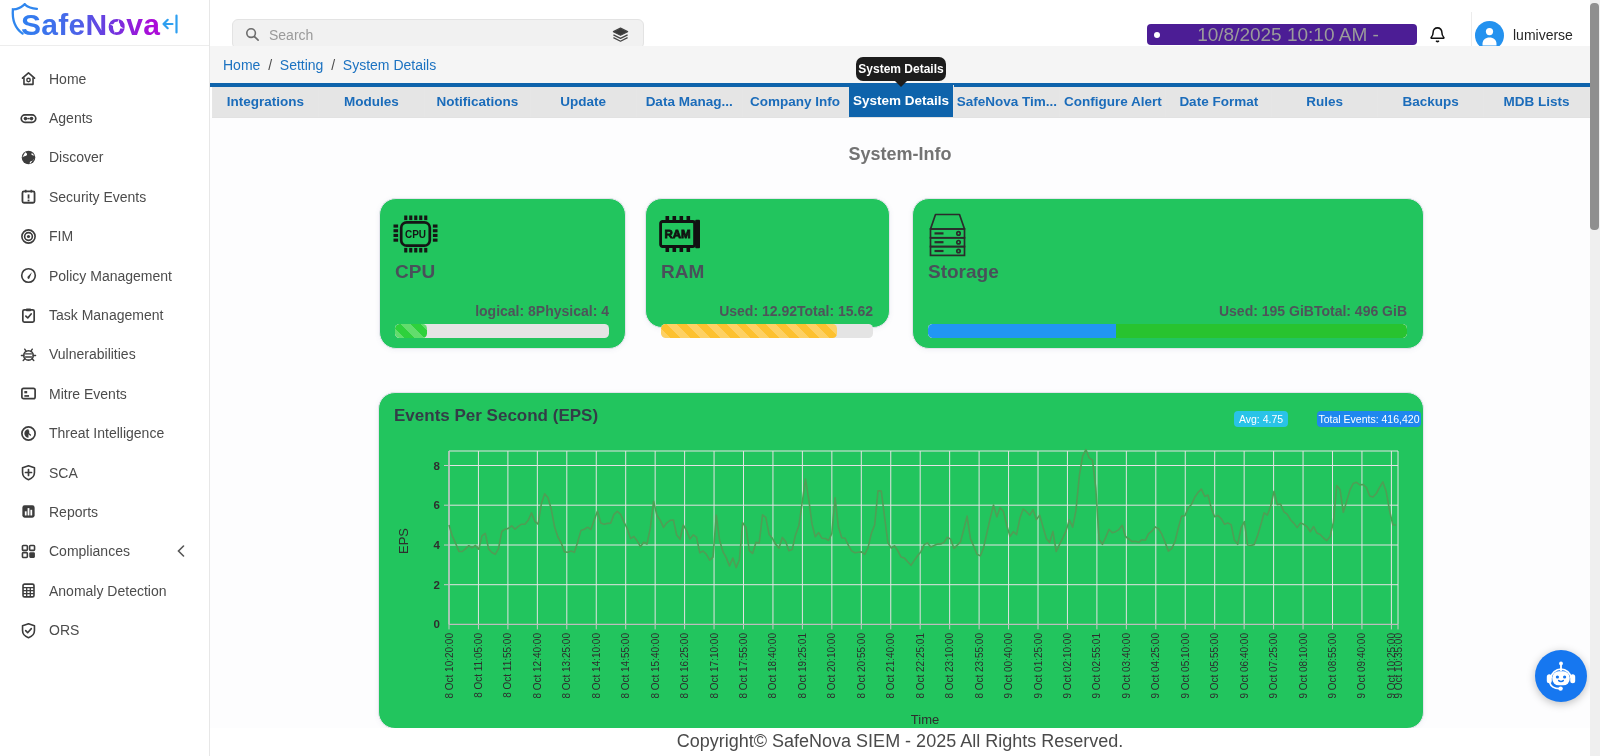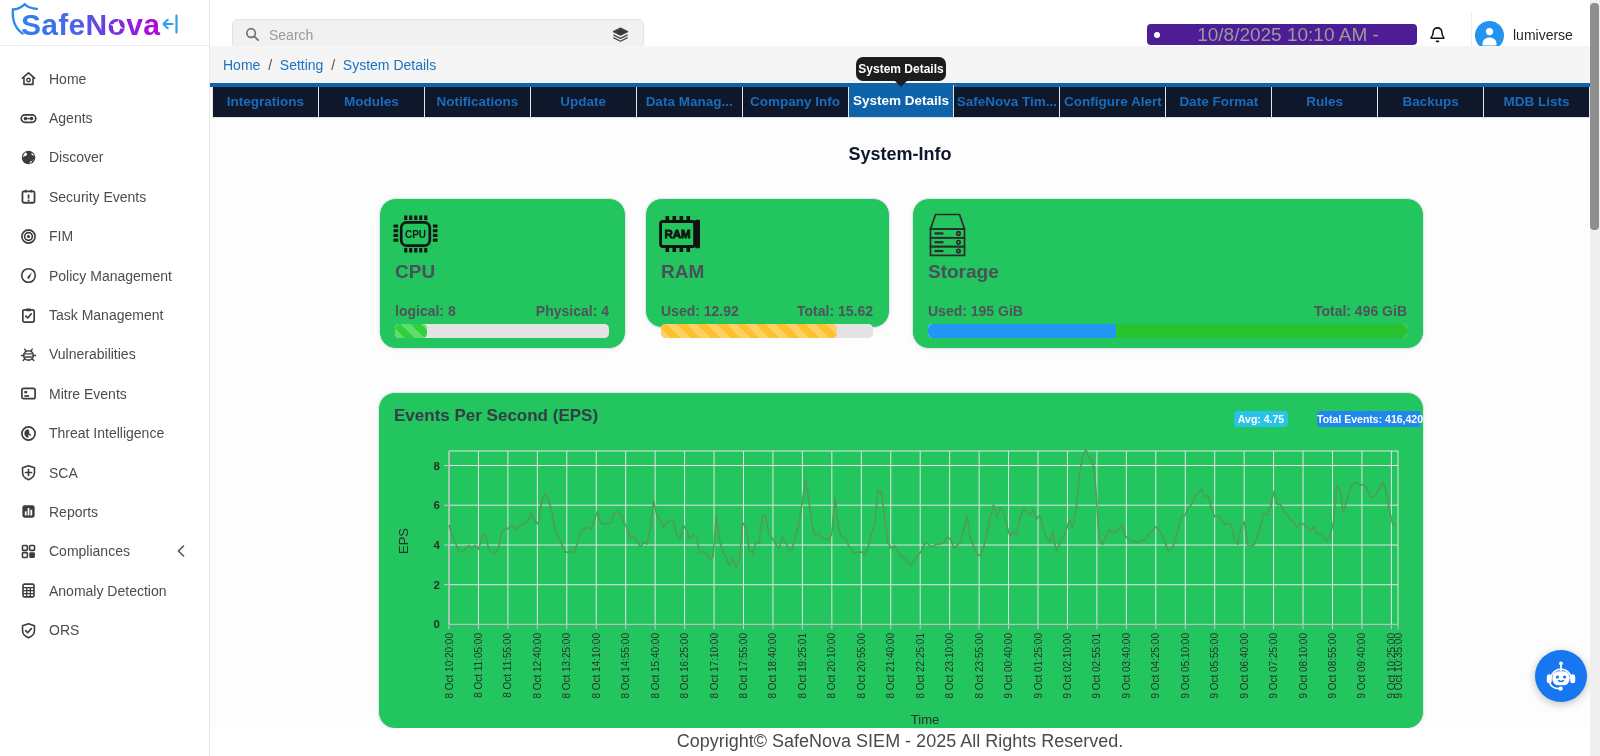--- a/index.html
+++ b/index.html
@@ -28,51 +28,51 @@
     background:#fff; border-radius:50%; }
   #vsep { position:absolute; left:1261px; top:0; width:1px; height:46px; background:#ececec; }
   #avatar { position:absolute; left:1265px; top:9px; width:29px; height:29px;
     border-radius:50%; background:#2492ef; }
   #uname { position:absolute; left:1303px; top:15px; font-size:14px; color:#262626; }
   
   #crumbband { left:210px; top:46px; width:1380px; height:38px; background:#f5f5f5; }
   #crumb { position:absolute; left:13px; top:11px; font-size:14px; color:#4d4d4d; }
   #crumb a { color:#1b72c1; text-decoration:none; }
   #blueline { left:210px; top:83px; width:1380px; height:4px; background:#0e63ab; }
-  #tabs { left:212px; top:87px; width:1378px; height:31px; display:flex; background:#0f172a;
+  #tabs { left:212px; top:87px; width:1378px; height:31px; display:flex; background:#e5e5e5;
     border-bottom:1px solid #e2e2e2; }
   .tab { flex:1; text-align:center; line-height:30px; font-size:13.5px; color:#1b6cba;
     font-weight:bold; border-right:1px solid #e6e6e6; white-space:nowrap; overflow:hidden; }
   .tab:first-child { border-left:1px solid #e6e6e6; }
   .tab.active { background:#0e63ab; color:#fff; margin-top:-2px; line-height:32px; }
   
   #tooltip { left:856px; top:57px; width:90px; height:24px; background:#1d1d1d;
     border-radius:7px; color:#fff; font-size:12px; font-weight:bold; text-align:center;
     line-height:24px; z-index:9; }
   #tooltip:after { content:""; position:absolute; left:38px; bottom:-6px;
     border-left:7px solid transparent; border-right:7px solid transparent;
     border-top:7px solid #1d1d1d; }
   
   #content { left:210px; top:118px; width:1380px; height:638px; background:#fdfdfe; }
   #sysinfo { position:absolute; left:0; top:26px; width:1380px; text-align:center;
-    font-size:18px; font-weight:bold; color:#0f172a; }
+    font-size:18px; font-weight:bold; color:#737373; }
   .card { position:absolute; background:#22c55e; border:1px solid #e4e4ec; border-radius:17px;
     box-shadow:0 1px 5px rgba(90,90,140,.08); }
   .ctitle { position:absolute; left:15px; top:62px; font-size:19px; font-weight:bold; color:#49505a; }
   .stats { position:absolute; left:15px; right:16px; top:104px; font-size:14px;
-    font-weight:bold; color:#4e545a; display:flex; justify-content:space-between; }
+    font-weight:bold; color:#4e545a; display:flex; justify-content:flex-end; }
   .track { position:absolute; left:15px; right:16px; top:125px; height:14px;
     background:#e4e4e4; border-radius:4.5px; overflow:hidden; }
   .fill { height:100%; border-radius:4.5px; }
   .striped { background-image:repeating-linear-gradient(45deg, rgba(255,255,255,.25) 0 7px, rgba(255,255,255,0) 7px 14px); }
   
   #chartcard { left:168px; top:274px; width:1046px; height:337px;padding-left:6px; }
   #chtitle { position:absolute; left:15px; top:13px; font-size:17px; font-weight:bold; color:#333d47; }
   .badge { position:absolute; top:18px; height:16px; border-radius:4px; color:#fff;
-    font-size:10.5px; font-weight:bold; line-height:16px; text-align:center; white-space:nowrap; }
+    font-size:10.5px; font-weight:normal; line-height:16px; text-align:center; white-space:nowrap; }
   
   #footer { left:210px; top:728px; width:1380px; height:28px; background:#fff;
     text-align:center; font-size:18px; color:#4a4a4a; line-height:26px; }
   
   #fab { left:1535px; top:650px; width:52px; height:52px; border-radius:50%;
     background:#1677f0; z-index:20;
     box-shadow:0 2px 8px rgba(0,0,0,.25); }
   #sbar { left:1590px; top:0; width:10px; height:756px; background:#efefef; z-index:30; }
   #sthumb { position:absolute; left:0px; top:3px; width:9px; height:227px;
     background:#8f8f8f; border-radius:4px; }

